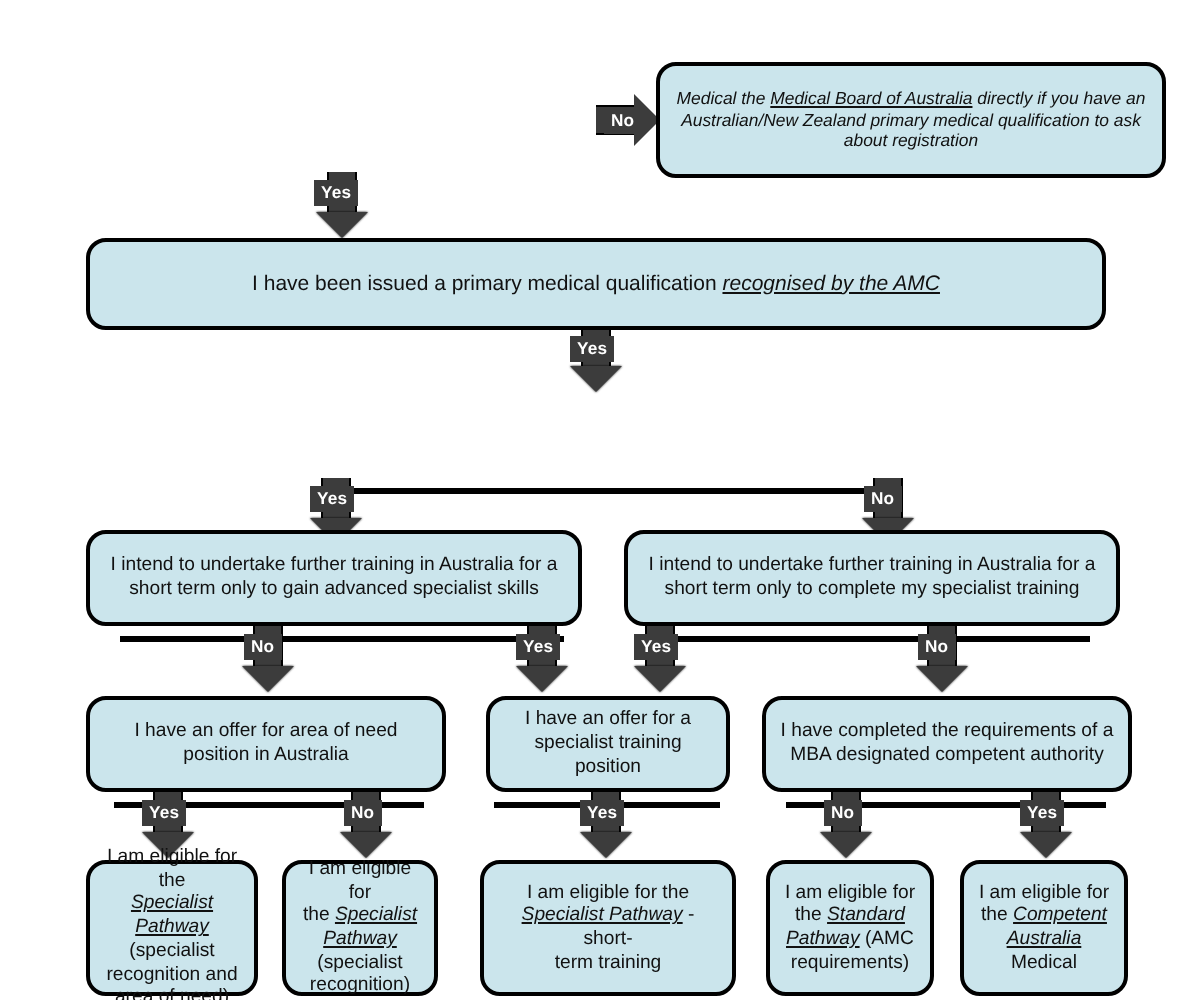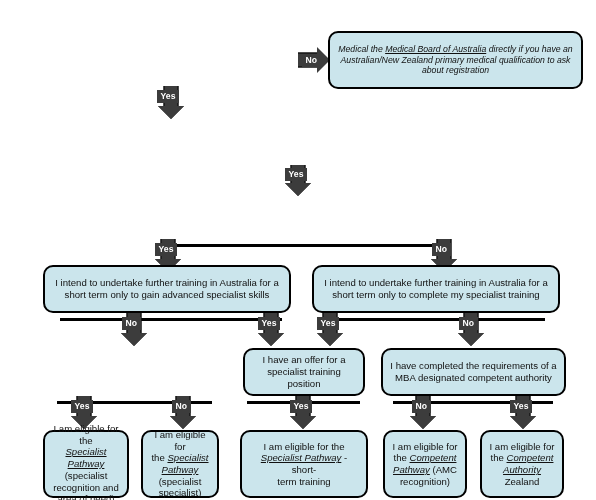--- a/index.html
+++ b/index.html
@@ -89,20 +89,25 @@
       <span>Medical the </span><u>Medical Board of Australia</u><span> directly if you have an Australian/New Zealand primary medical qualification to ask about registration</span>
     </span>
   </div>
 
   <div class="arrow-down" style="left:156px;top:86px;width:30px;height:34px;">
     <div class="stem" style="height:21px;"></div>
     <div class="head" style="top:20px;"></div>
   </div>
   <div class="alabel" style="left:157px;top:90px;">Yes</div>
 
+  <div class="box f10" style="left:43px;top:119px;width:510px;height:46px;">
+    <span class="t">
+      <span>I have been issued a primary medical qualification </span><span class="uu">recognised by the AMC</span>
+    </span>
+  </div>
 
   <div class="arrow-down" style="left:283px;top:165px;width:30px;height:31px;">
     <div class="stem" style="height:19px;"></div>
     <div class="head" style="top:18px;"></div>
   </div>
   <div class="alabel" style="left:285px;top:168px;">Yes</div>
 
 
   <div class="hline" style="left:167px;top:244px;width:278px;"></div>
 
@@ -146,20 +151,23 @@
     <div class="head" style="top:20px;"></div>
   </div>
   <div class="alabel" style="left:317px;top:317px;">Yes</div>
 
   <div class="arrow-down" style="left:456px;top:313px;width:30px;height:34px;">
     <div class="stem" style="height:21px;"></div>
     <div class="head" style="top:20px;"></div>
   </div>
   <div class="alabel" style="left:459px;top:317px;">No</div>
 
+  <div class="box f9" style="left:43px;top:348px;width:180px;height:48px;">
+    <span class="t">I have an offer for area of need position in Australia</span>
+  </div>
 
   <div class="box f9" style="left:243px;top:348px;width:122px;height:48px;">
     <span class="t">I have an offer for a specialist training position</span>
   </div>
 
   <div class="box f9" style="left:381px;top:348px;width:185px;height:48px;">
     <span class="t">I have completed the requirements of a MBA designated competent authority</span>
   </div>
 
   <div class="hline" style="left:57px;top:401px;width:155px;"></div>
@@ -204,41 +212,41 @@
       <span>recognition and</span><br>
       <span>area of need)</span>
     </span>
   </div>
 
   <div class="box f9" style="left:141px;top:430px;width:78px;height:68px;">
     <span class="t">
       <span>I am eligible for</span><br>
       <span>the </span><span class="uu">Specialist Pathway</span><br>
       <span>(specialist</span><br>
-      <span>specialist)</span>
+      <span>recognition)</span>
     </span>
   </div>
 
   <div class="box f9" style="left:240px;top:430px;width:128px;height:68px;">
     <span class="t">
       <span>I am eligible for the</span><br>
       <span class="uu">Specialist Pathway</span><span> - short-</span><br>
       <span>term training</span>
     </span>
   </div>
 
   <div class="box f9" style="left:383px;top:430px;width:84px;height:68px;">
     <span class="t">
       <span>I am eligible for</span><br>
-      <span>the </span><span class="uu">Competent Pathway</span><span> (AMC</span><br>
-      <span>recognition)</span>
+      <span>the </span><span class="uu">Standard Pathway</span><span> (AMC</span><br>
+      <span>requirements)</span>
     </span>
   </div>
 
   <div class="box f9" style="left:480px;top:430px;width:84px;height:68px;">
     <span class="t">
       <span>I am eligible for</span><br>
-      <span>the </span><span class="uu">Competent Authority</span><br>
-      <span>Zealand</span>
+      <span>the </span><span class="uu">Competent Australia</span><br>
+      <span>Medical</span>
     </span>
   </div>
 
 </div>
 
 </body></html>

